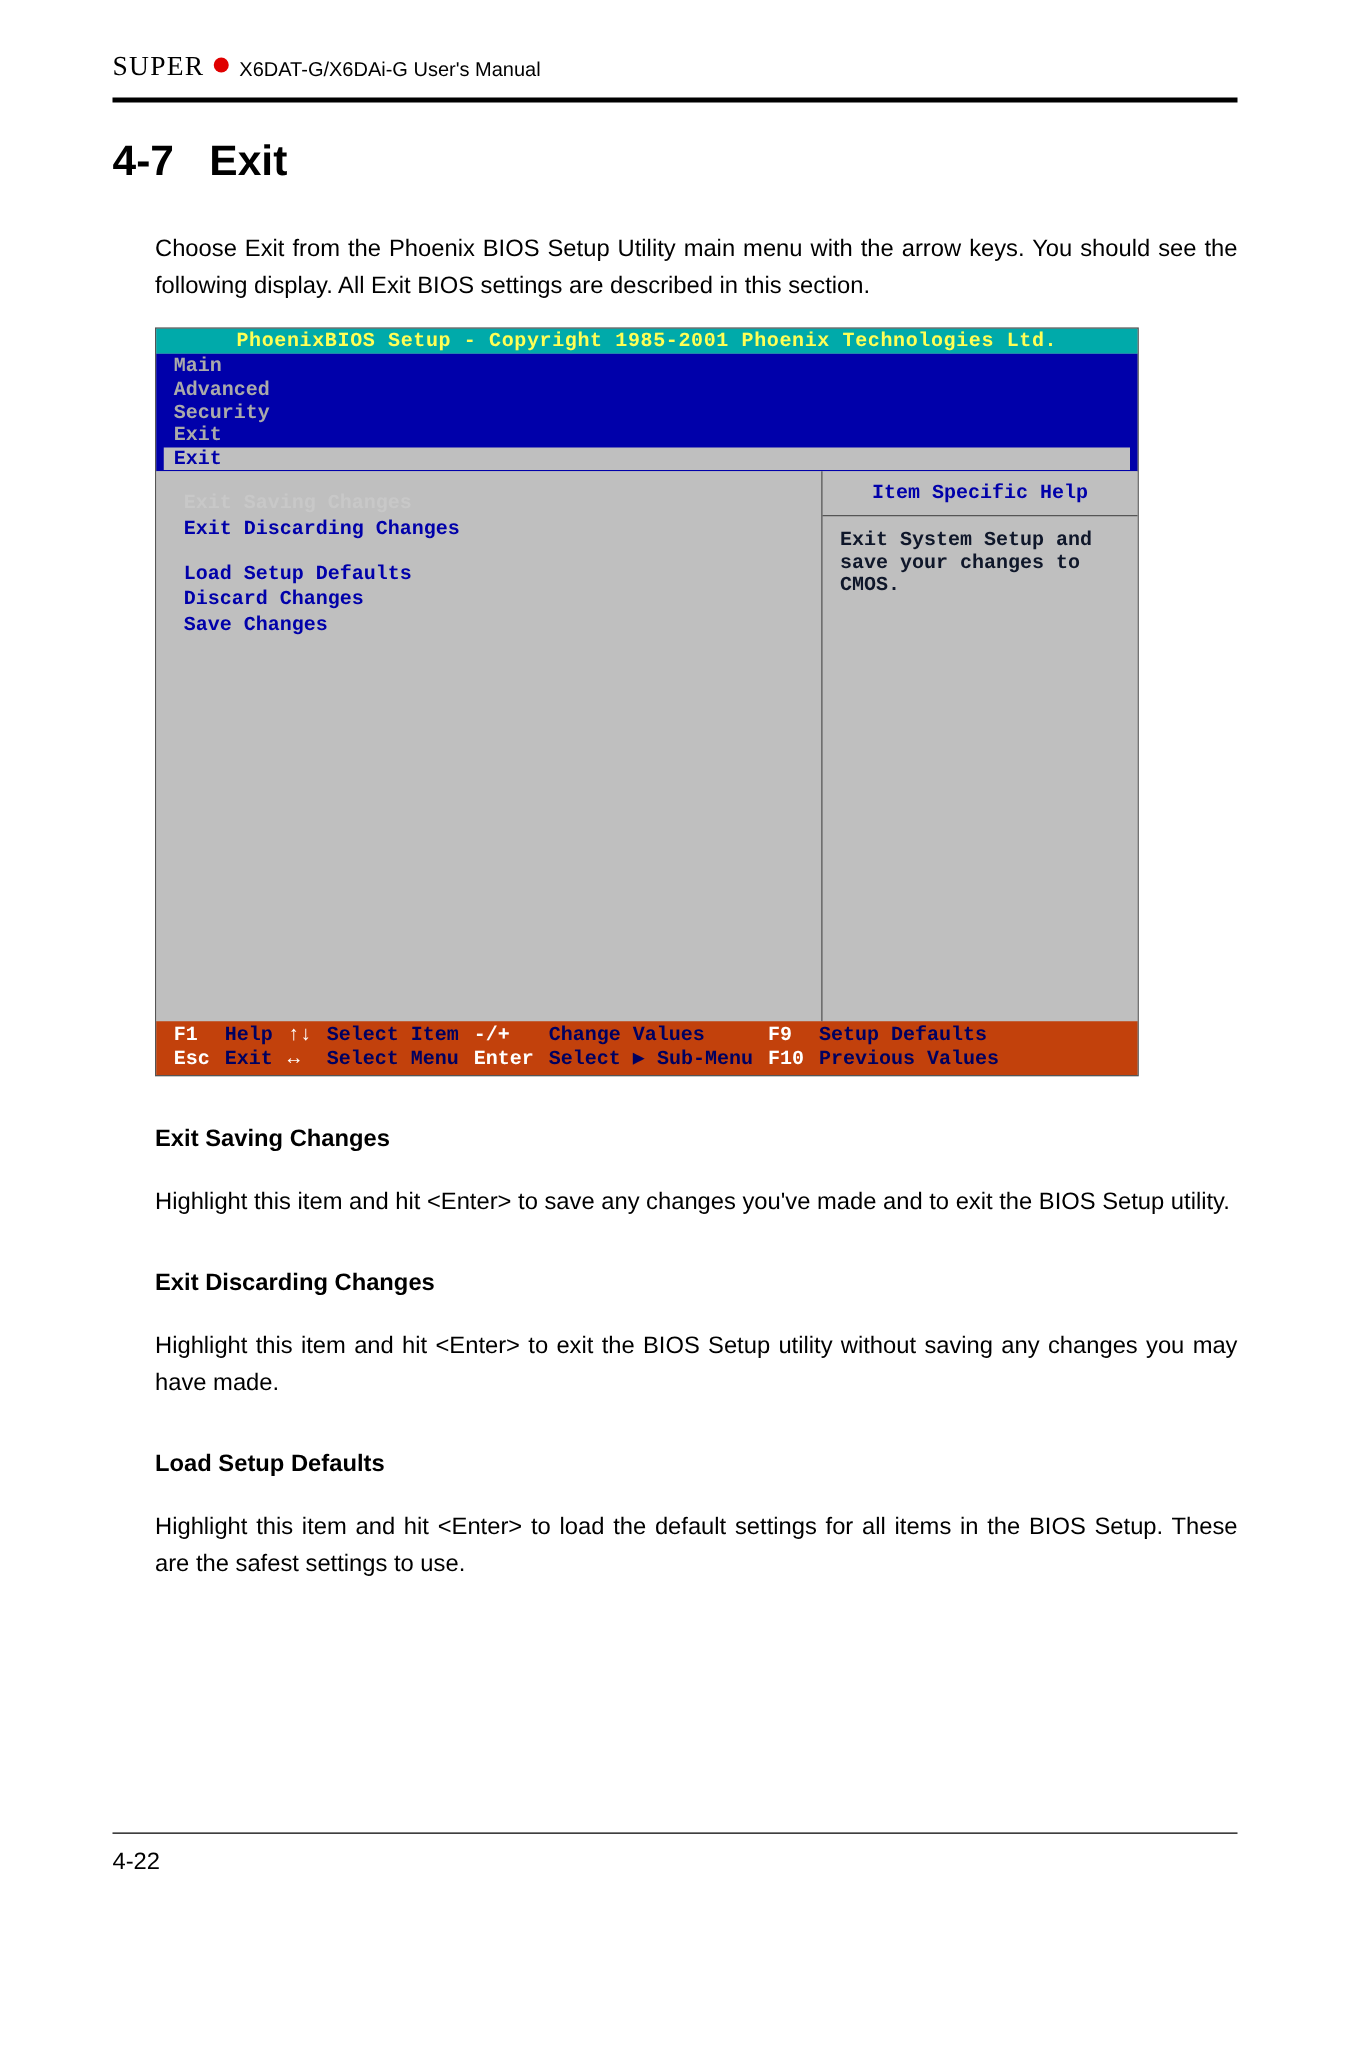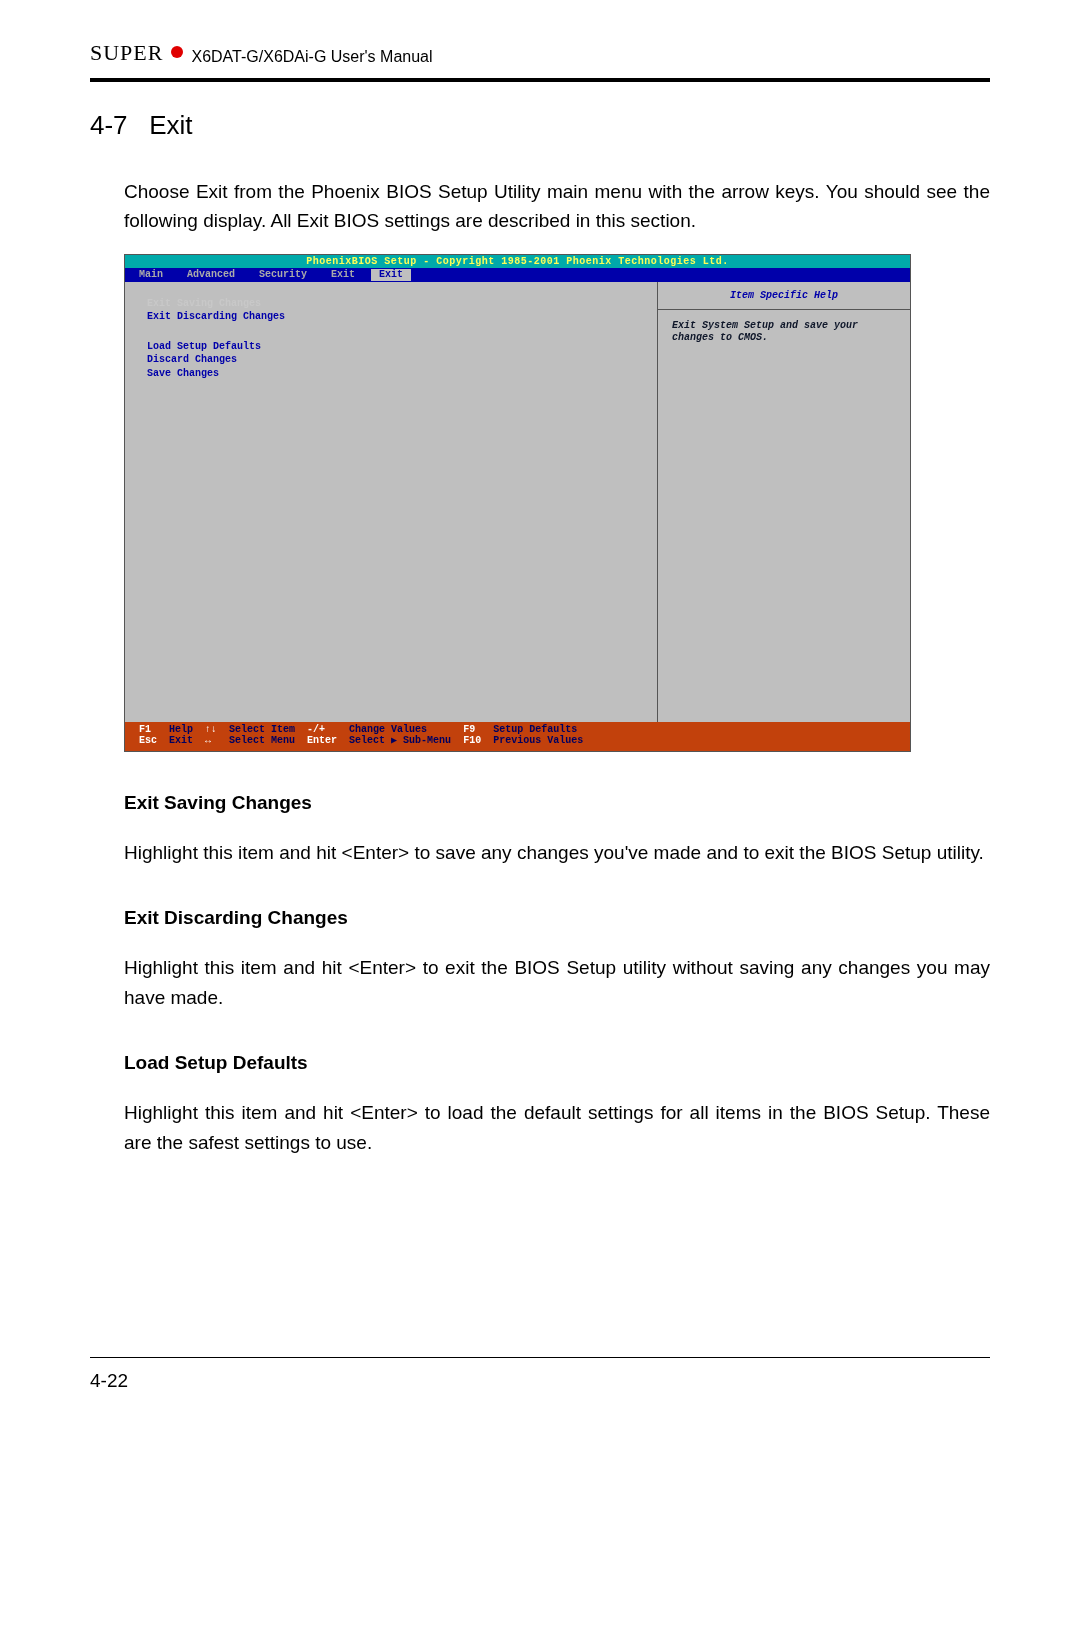--- a/index.html
+++ b/index.html
@@ -45,59 +45,60 @@
     border: none;
     border-top: 4px solid #000;
     margin: 4px 0 28px 0;
   }
   .hr-thin {
     border: none;
     border-top: 1.5px solid #000;
     margin-top: 200px;
   }
   .section-title {
-    font-size: 26px;
-    font-weight: normal;
+    font-size: 34px;
+    font-weight: bold;
     margin: 0 0 36px 0;
   }
   .body-text {
     font-size: 19px;
     line-height: 1.55;
     margin: 0 0 18px 34px;
     text-align: justify;
   }
   .sub-head {
     font-size: 19px;
     font-weight: bold;
     margin: 40px 0 24px 34px;
   }
   
   .bios-box {
     width: 785px;
     margin: 18px 0 20px 34px;
     font-family: "Courier New", monospace;
-    font-size: 10px;
+    font-size: 16px;
     line-height: 1.15;
     border: 1px solid #555;
     background: #bfbfbf;
   }
   .bios-title {
     background: #00aaaa;
     color: #ffff55;
     text-align: center;
     padding: 1px 0;
     font-weight: bold;
     letter-spacing: 0.5px;
   }
   .bios-menubar {
     background: #0000aa;
     color: #aaaaaa;
     display: flex;
     font-weight: bold;
     padding: 1px 6px;
+    flex-direction: column;
   }
   .bios-menubar span {
     padding: 0 16px 0 8px;
   }
   .bios-menubar .active {
     background: #bfbfbf;
     color: #0000aa;
     padding: 0 8px;
   }
   .bios-body {
@@ -117,21 +118,20 @@
     display: inline-block;
   }
   .bios-left .item {
     margin-bottom: 2px;
   }
   .bios-left .gap { height: 16px; }
   .bios-right {
     flex: 1;
     display: flex;
     flex-direction: column;
-    font-style: italic;
   }
   .bios-right-title {
     text-align: center;
     padding: 8px 6px;
     border-bottom: 1px solid #555;
     color: #0000aa;
     font-weight: bold;
   }
   .bios-right-body {
     padding: 10px 14px;

